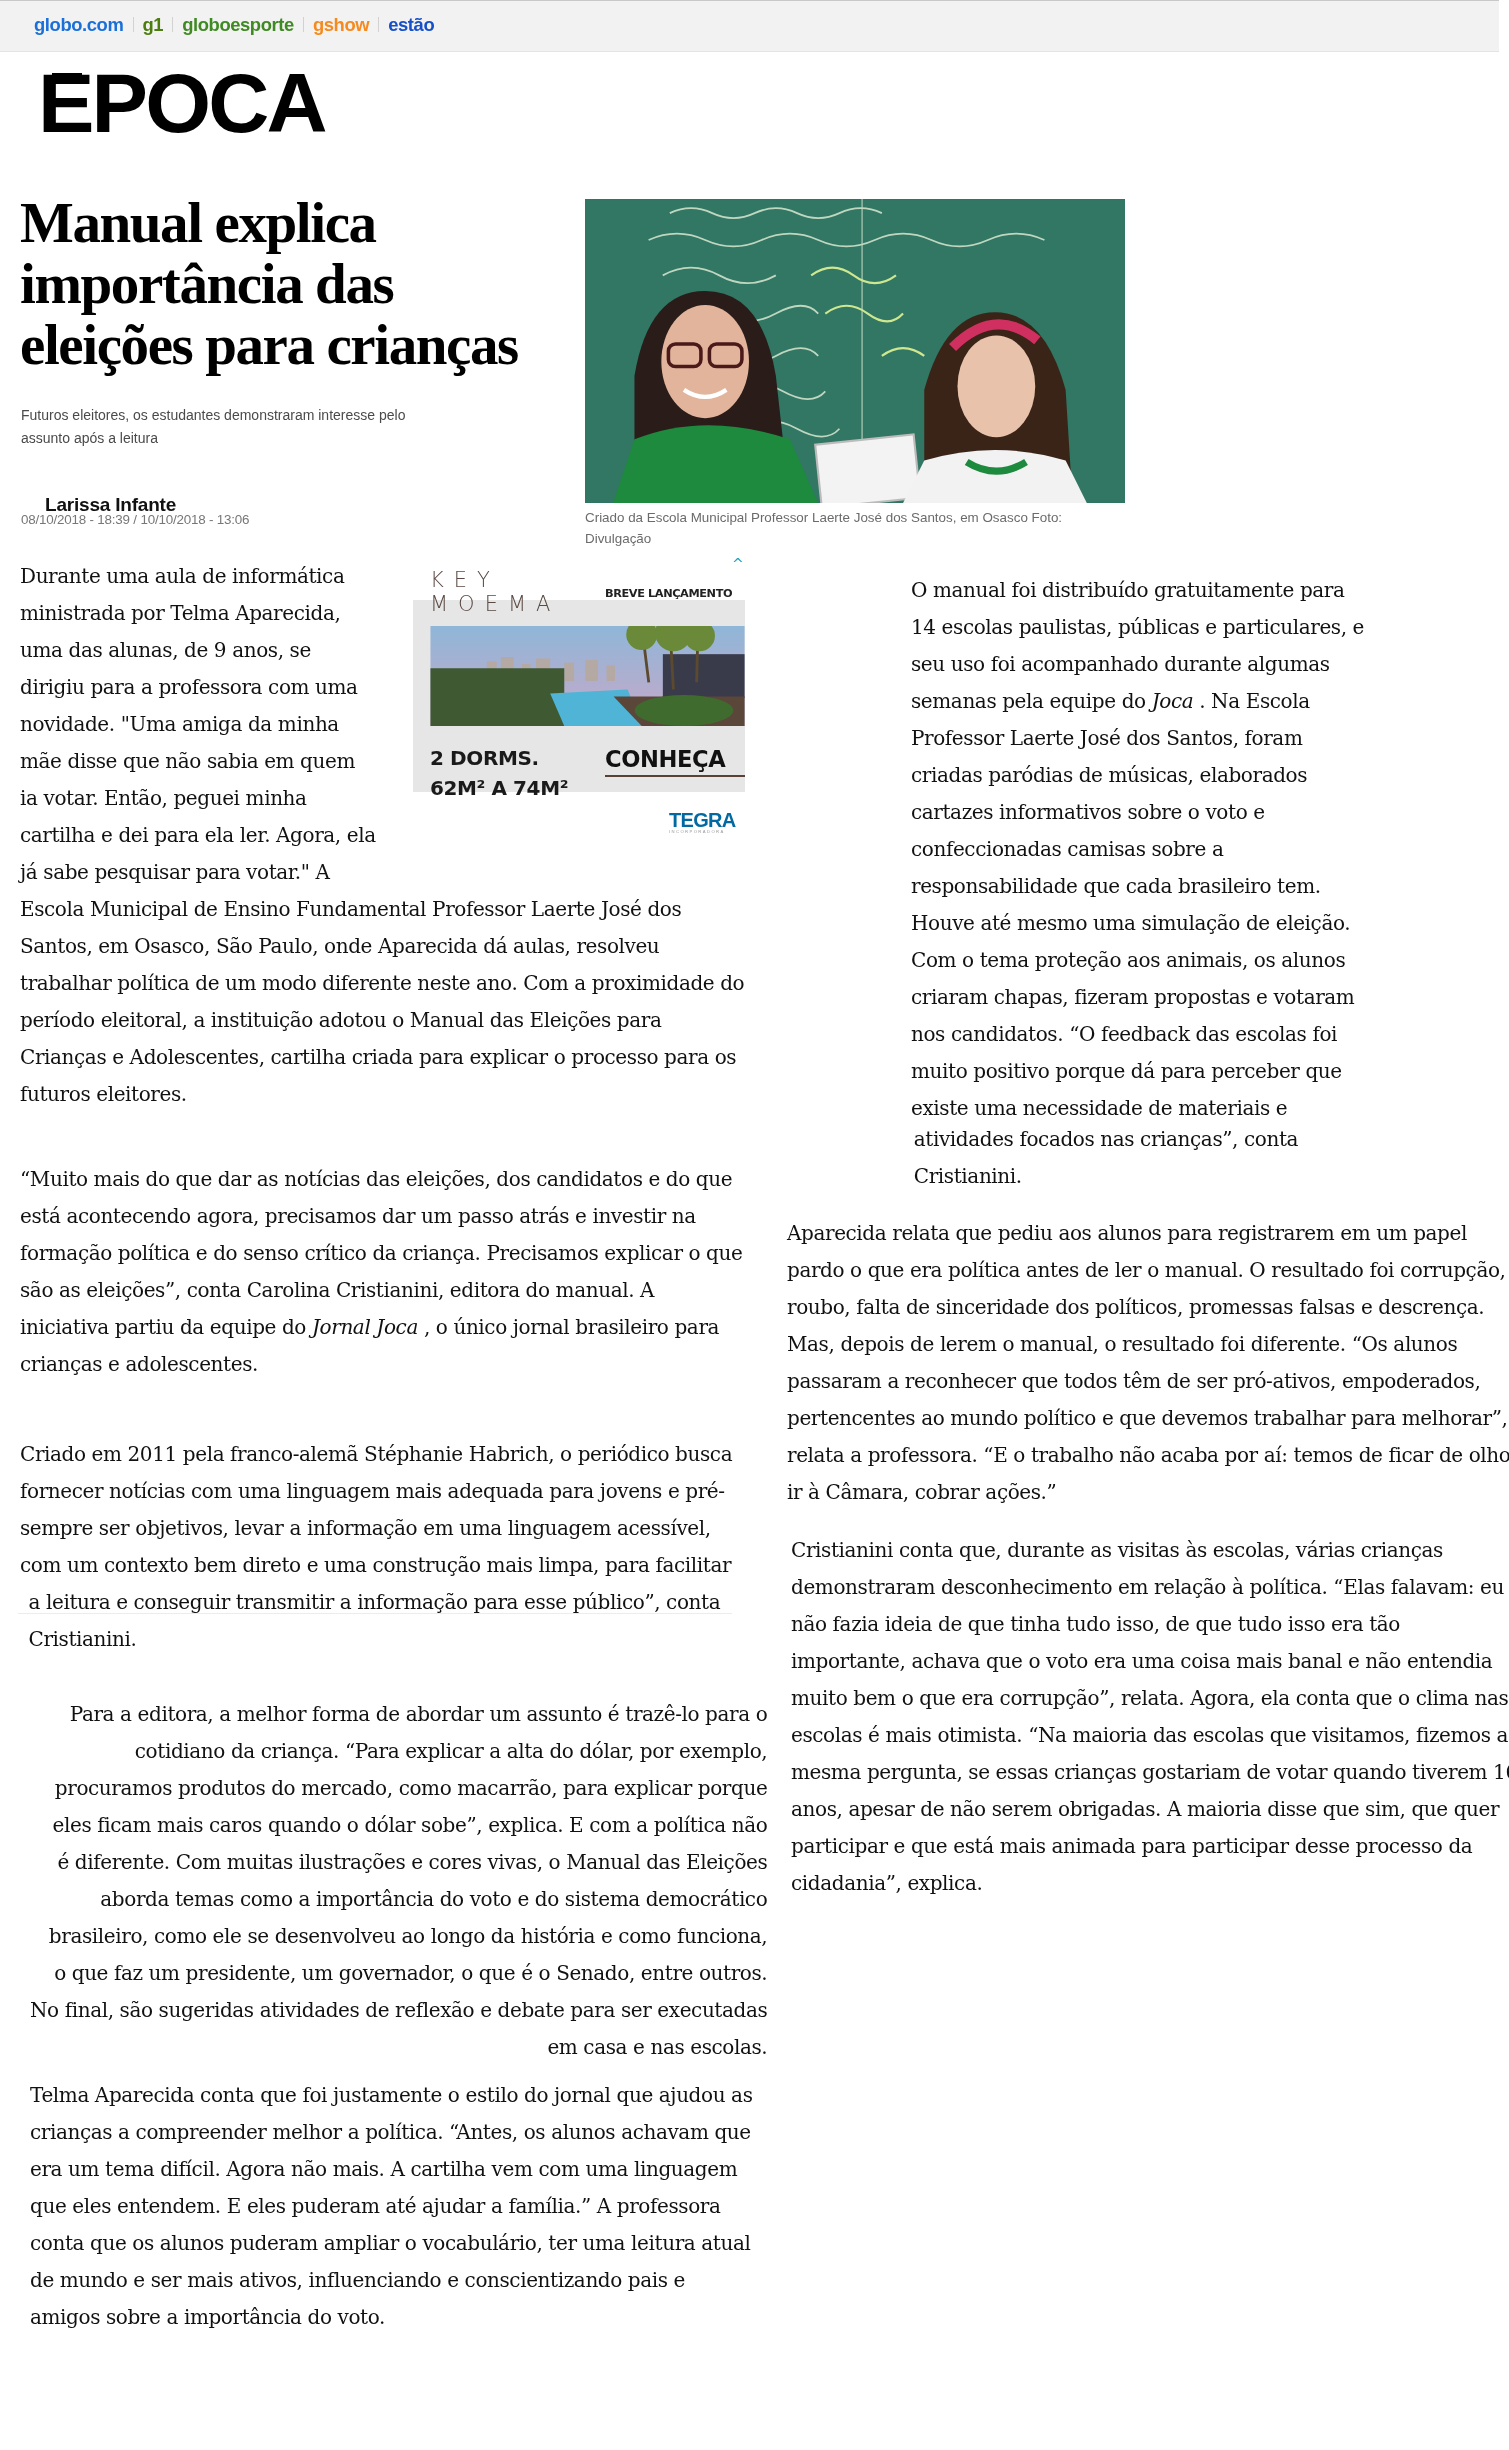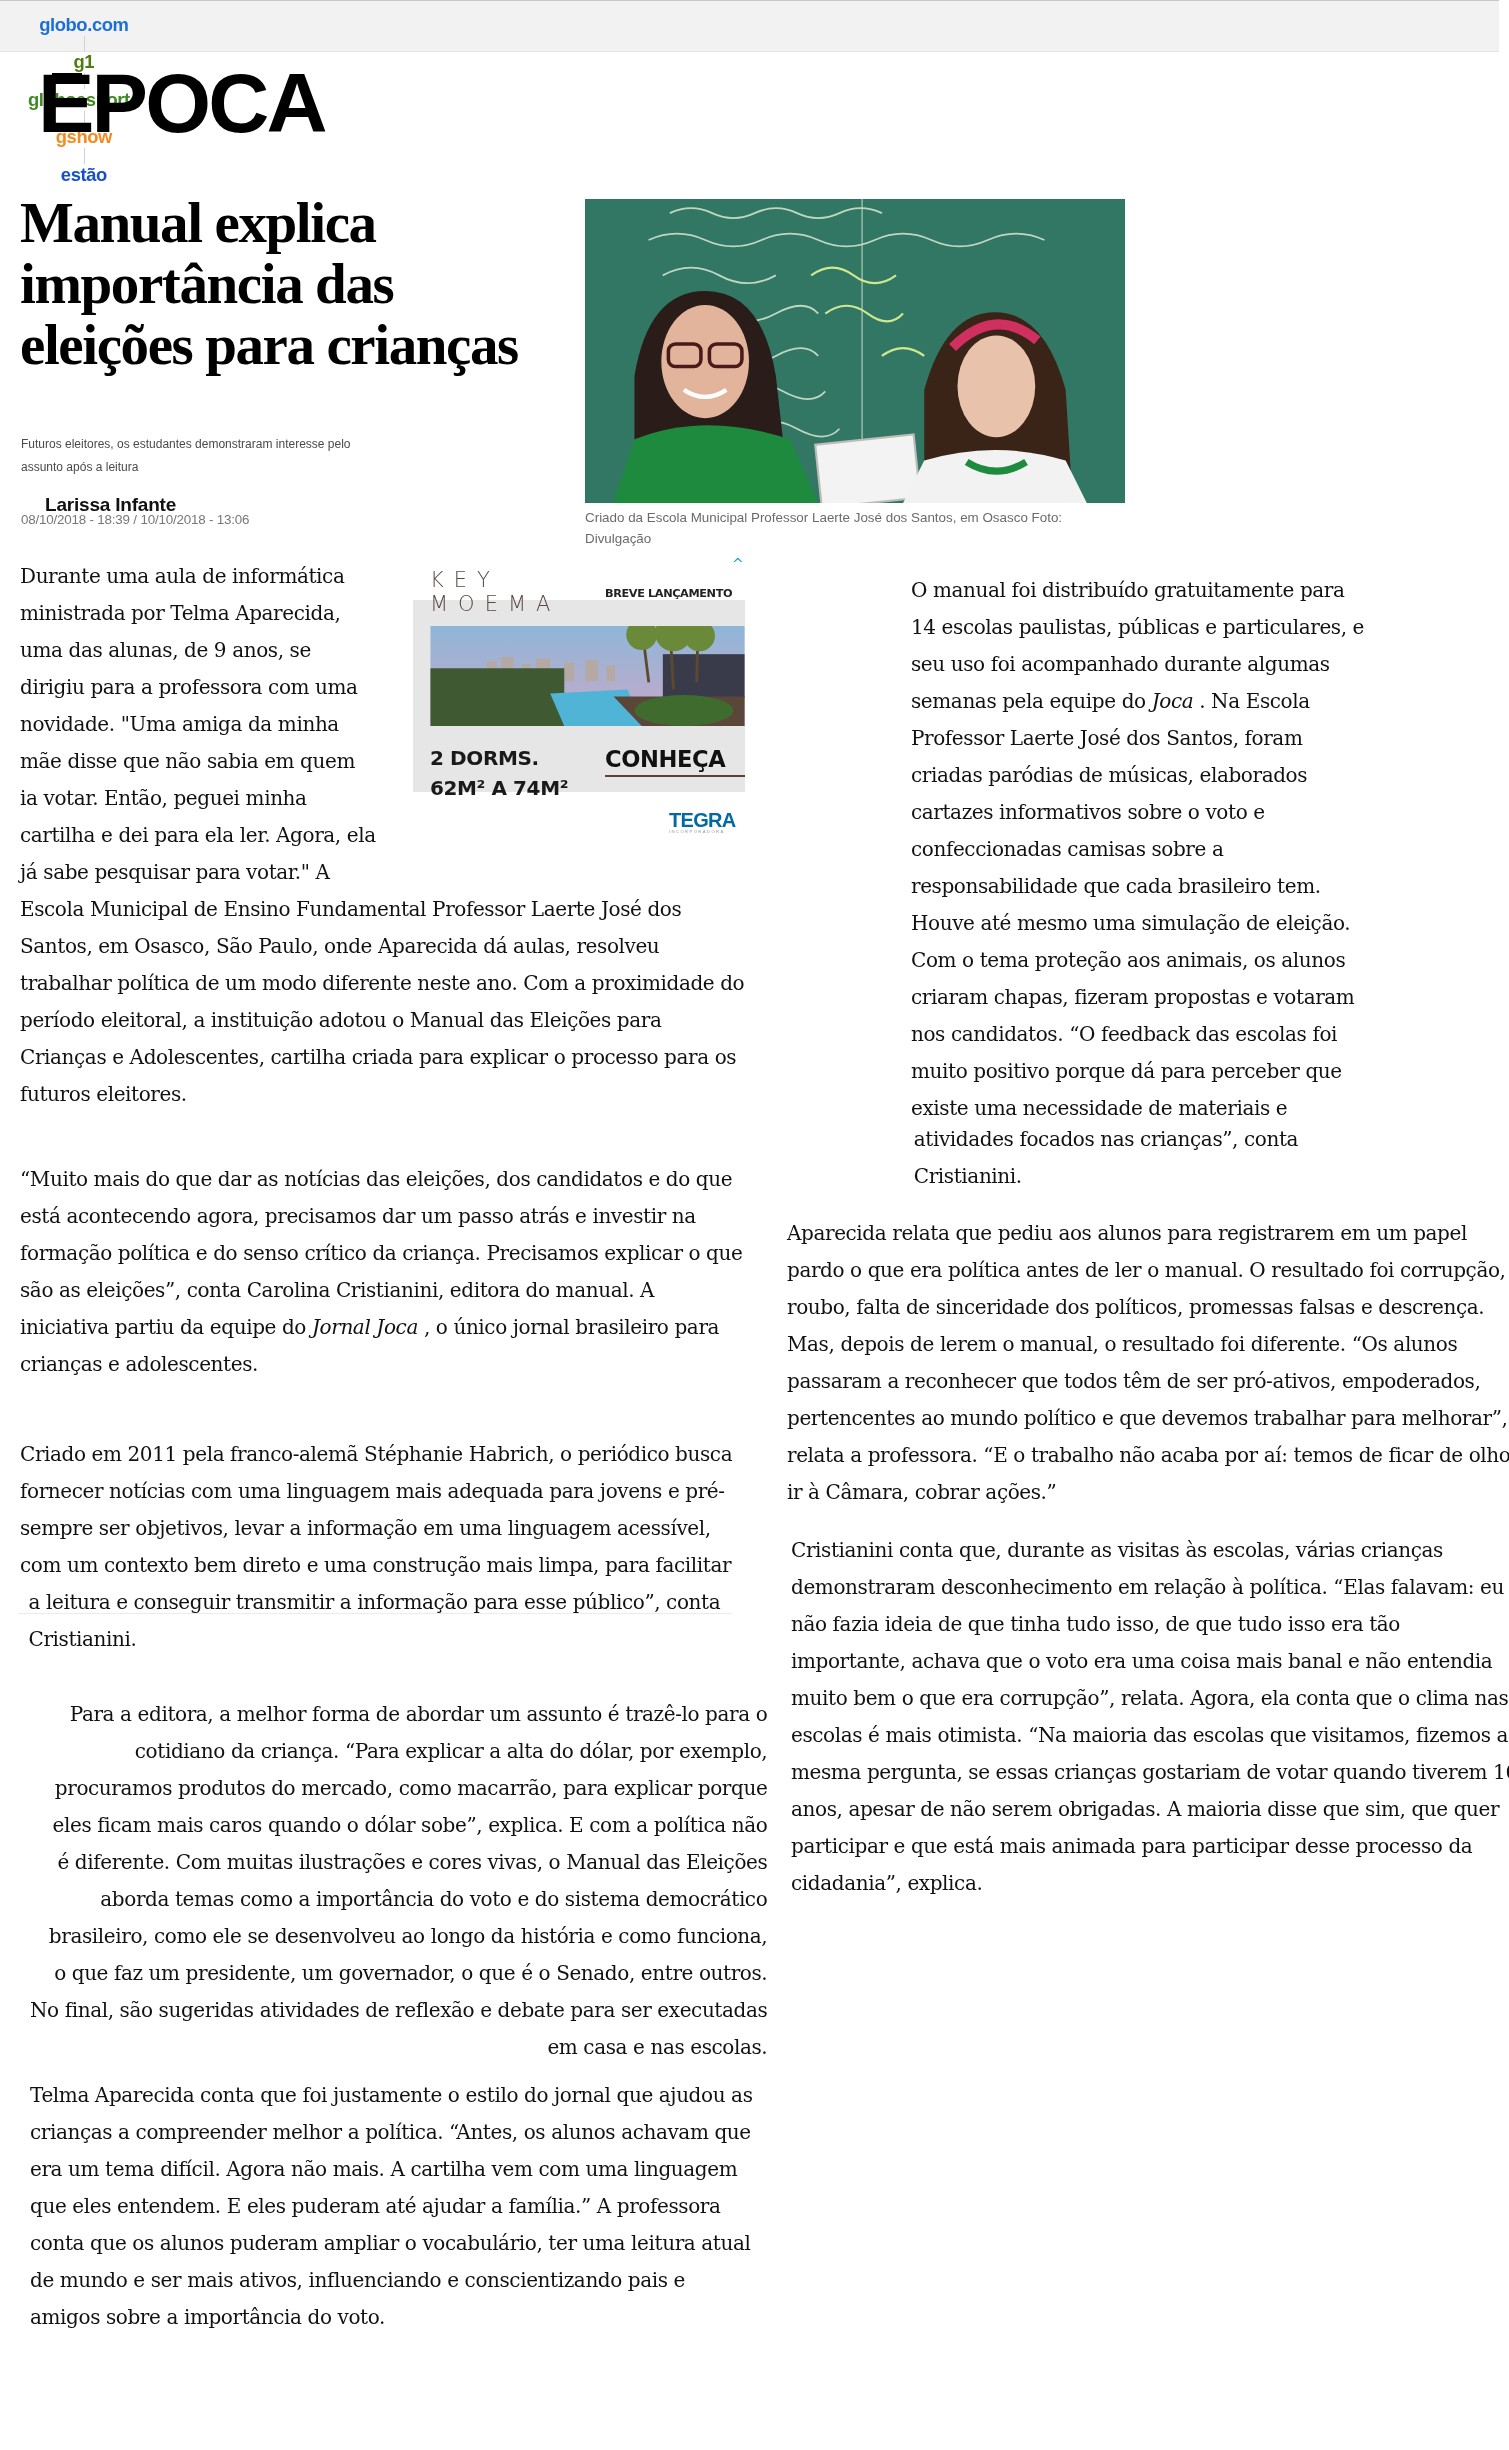--- a/index.html
+++ b/index.html
@@ -1,28 +1,28 @@
 <!DOCTYPE html>
 <html style="font-size:11.3px"><head>
 <meta charset="utf-8">
 <style>
   * { box-sizing: border-box; margin: 0; padding: 0; }
   html, body { width: 1510px; height: 2450px; background: #ffffff; overflow: hidden; }
   body { position: relative; font-family: "DejaVu Serif", serif; color: #111; }
 
   .topbar { position: absolute; left: 0; top: 0; width: 1499px; height: 52px; background: #f2f2f2; border-top: 1.4px solid #c8c8c8; border-bottom: 0.7px solid #e4e4e4; }
-  .topbar-links { position: absolute; left: 28px; top: 12.7px; display: flex; align-items: center; font-family: "Liberation Sans", sans-serif; font-weight: bold; font-size: 18.4px; letter-spacing: -0.4px; flex-direction: column; }
+  .topbar-links { position: absolute; left: 34px; top: 12.7px; display: flex; align-items: center; font-family: "Liberation Sans", sans-serif; font-weight: bold; font-size: 18.4px; letter-spacing: -0.4px; }
   .topbar-links a { text-decoration: none; }
   .topbar-sep { display: inline-block; width: 0.7px; height: 15.5px; background: #d2d2d2; margin: 0 9.2px; }
 
   .logo { position: absolute; left: 38px; top: 62px; font-family: "Liberation Sans", sans-serif; font-weight: bold; font-size: 83px; letter-spacing: -2.8px; color: #000; line-height: 1; transform: scaleX(1.02); transform-origin: left; }
   .logo-macron { position: absolute; left: 52px; top: 73px; width: 30px; height: 2.8px; background: #000; }
 
   .headline { position: absolute; left: 20px; top: 192px; width: 537px; font-family: "Liberation Serif", serif; font-weight: bold; font-size: 57px; line-height: 61px; color: #000; letter-spacing: -1.4px; }
-  .deck { position: absolute; left: 21px; top: 404px; width: 537px; font-family: "Liberation Sans", sans-serif; font-size: 12px; line-height: 22.6px; color: #4a4a4a; margin-top: 29px; }
+  .deck { position: absolute; left: 21px; top: 404px; width: 537px; font-family: "Liberation Sans", sans-serif; font-size: 14px; line-height: 22.6px; color: #4a4a4a; }
   .author { position: absolute; left: 21px; top: 494px; font-family: "Liberation Sans", sans-serif; font-weight: bold; font-size: 19px; color: #111; letter-spacing: -0.2px; padding-left: 24px; }
   .dateline { position: absolute; left: 21px; top: 512px; font-family: "Liberation Sans", sans-serif; font-size: 13.4px; color: #777; letter-spacing: -0.2px; }
 
   .photo { position: absolute; left: 585px; top: 199px; width: 540px; height: 304px; overflow: hidden; background: #2f6f5c; }
   .photo svg { display: block; }
   .caption { position: absolute; left: 585px; top: 507px; width: 537px; font-family: "Liberation Sans", sans-serif; font-size: 13.4px; line-height: 21px; color: #6b6b6b; }
 
   .ad { position: absolute; left: 413px; top: 555px; width: 338px; height: 283px; background: #fff; }
   .ad-band { position: absolute; left: 0; top: 45px; width: 332px; height: 192px; background: #e6e6e6; }
   .ad-brand { position: absolute; left: 17px; top: 12.7px; font-family: "DejaVu Sans", sans-serif; font-size: 21px; letter-spacing: 10px; color: #5b4a44; line-height: 24px; font-weight: 300; }

